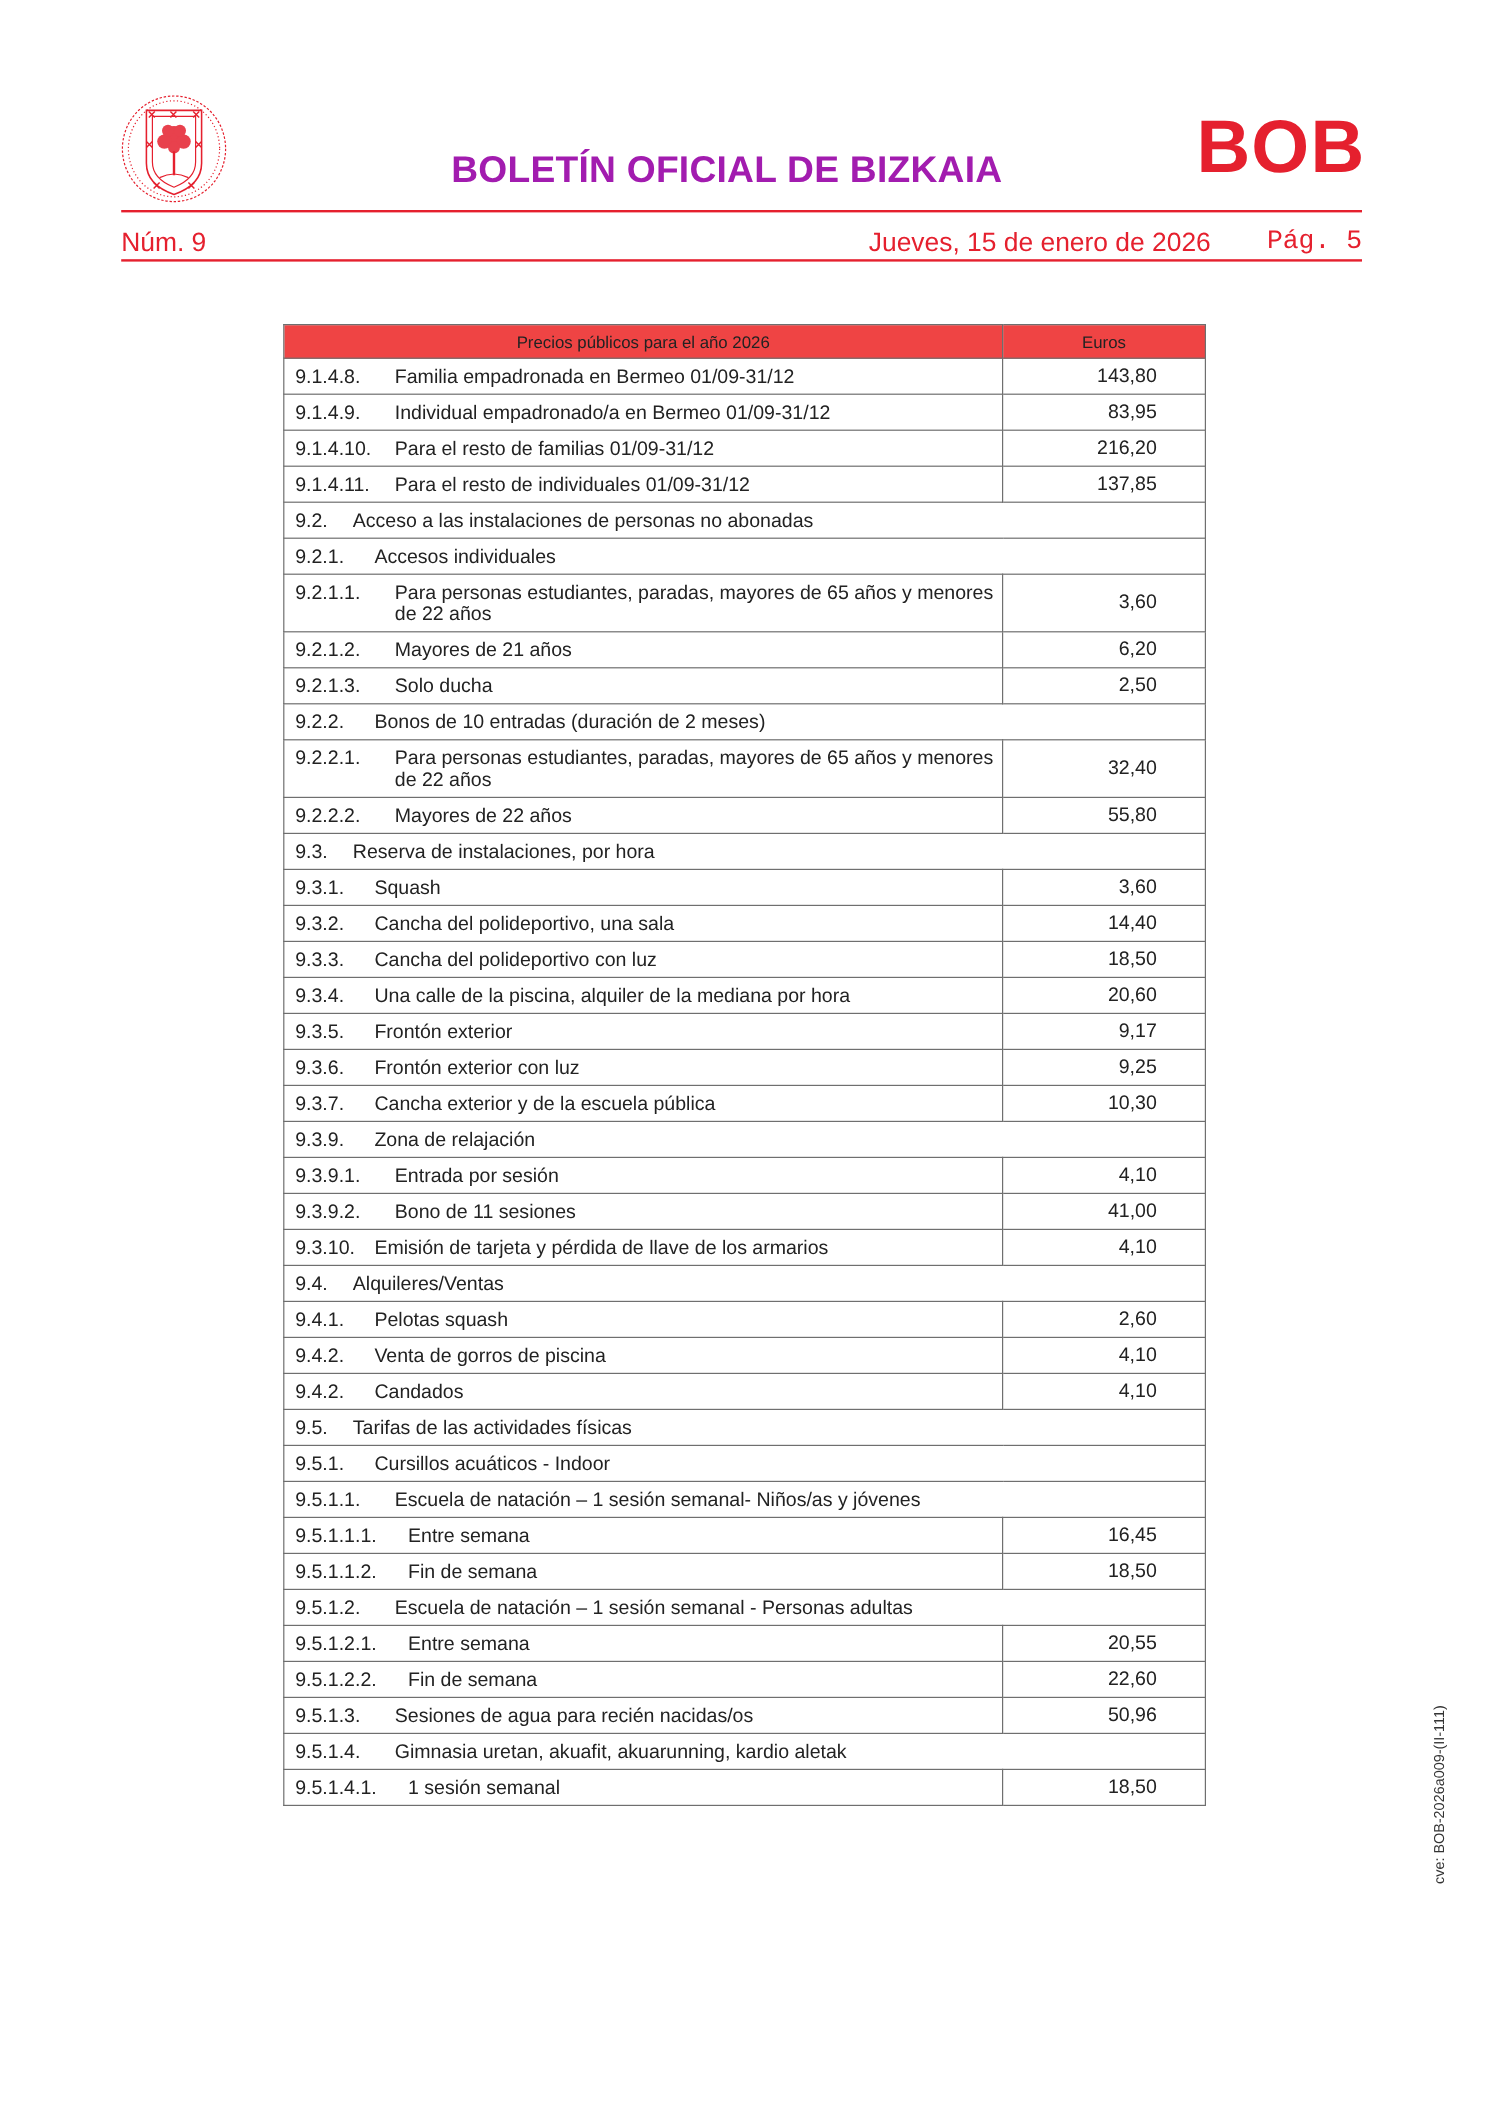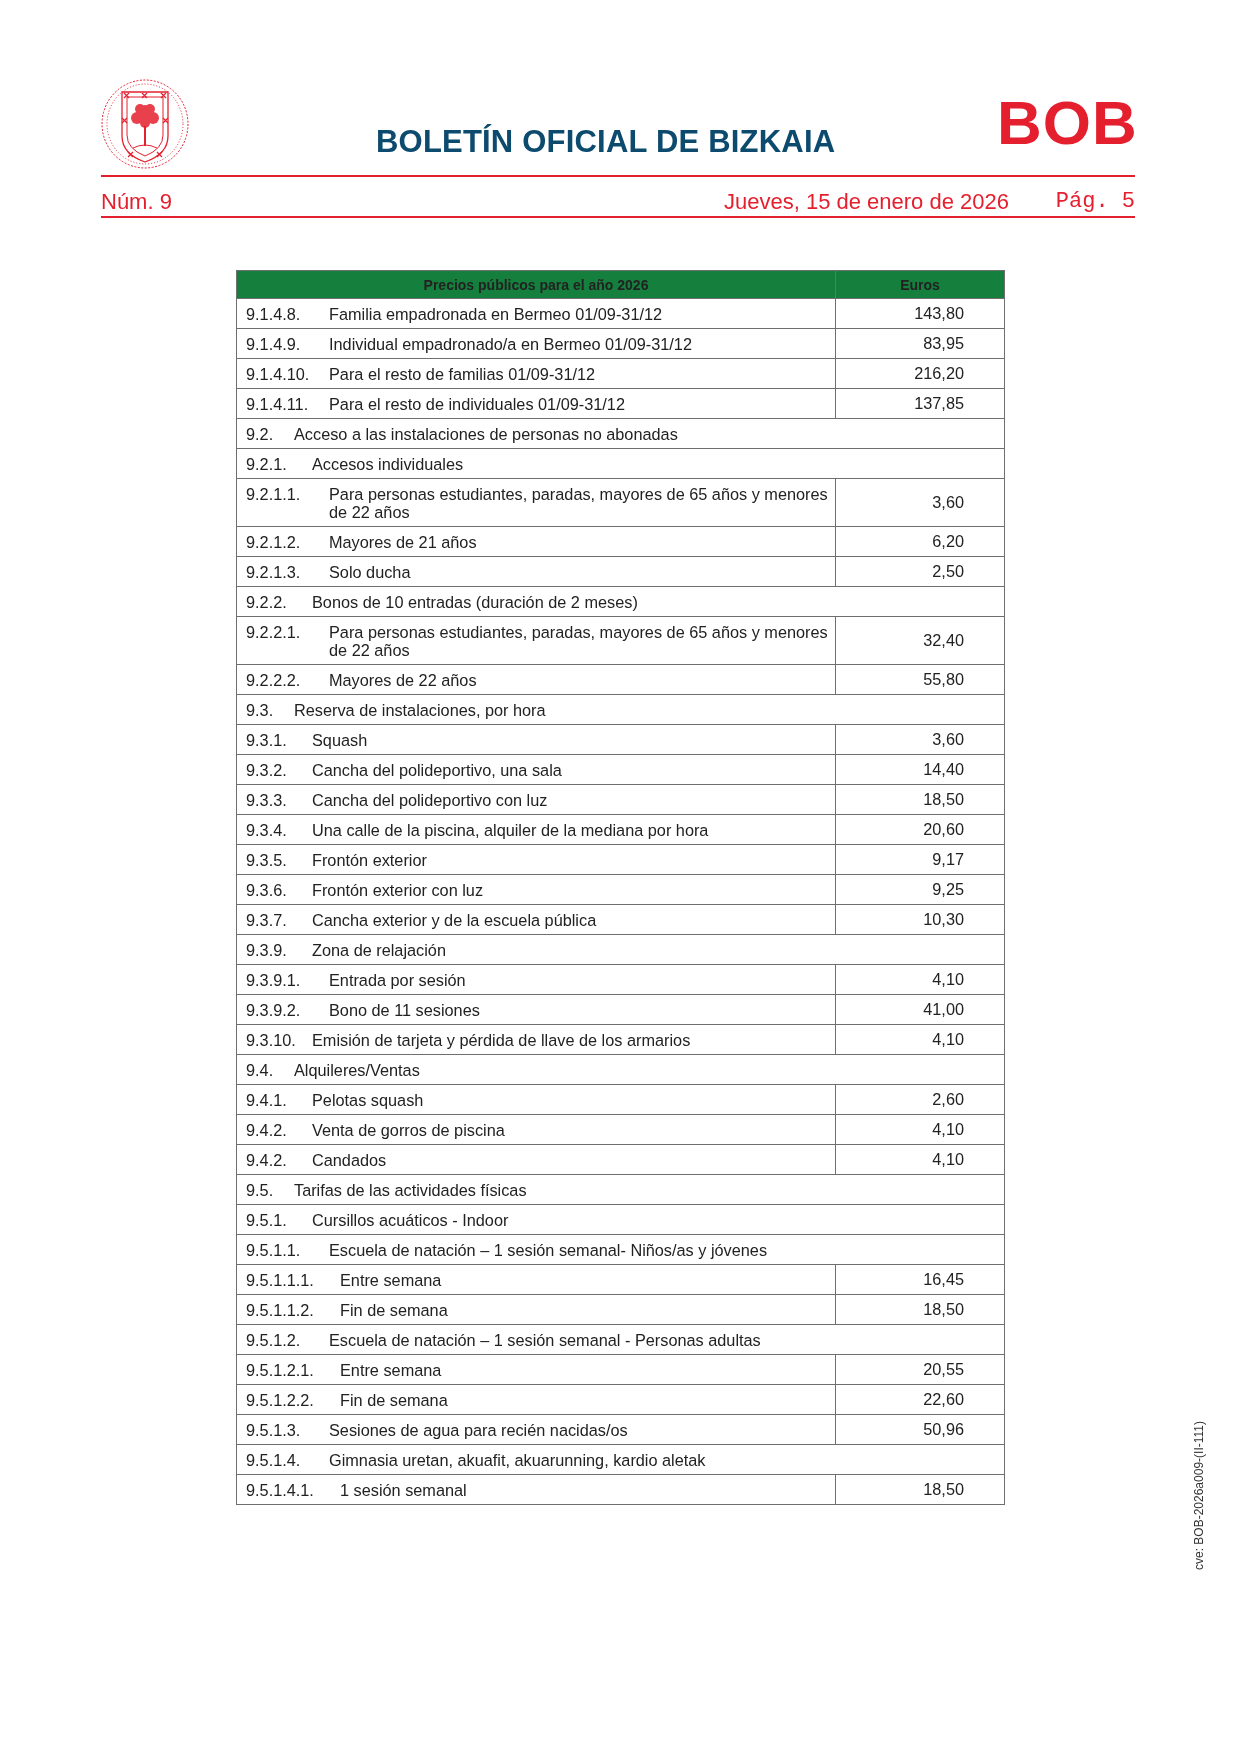--- a/index.html
+++ b/index.html
@@ -1,35 +1,35 @@
 <!DOCTYPE html>
 <html><head>
 <meta charset="utf-8">
 <style>
   html, body { margin:0; padding:0; background:#ffffff; }
   body { width:1241px; height:1754px; position:relative; overflow:hidden;
          font-family:"Liberation Sans", sans-serif; color:#222; }
   #crest { position:absolute; left:100px; top:78px; width:90px; height:92px; }
   #title { position:absolute; left:376px; top:124px; font-size:31px; font-weight:bold;
-           color:#0c4a6e; letter-spacing:0.2px; white-space:nowrap; }
+           color:#a21caf; letter-spacing:0.2px; white-space:nowrap; }
   #bob { position:absolute; left:997px; top:92px; font-size:62px; font-weight:bold;
          color:#e5202e; letter-spacing:1px; line-height:1; }
   .rule { position:absolute; left:101px; width:1034px; height:2px; background:#e5202e; }
   #rule1 { top:175px; }
   #rule2 { top:216px; }
   .meta { position:absolute; top:189px; font-size:22px; color:#e5202e; }
   #num { left:101px; }
   #date { left:0; width:1241px; text-align:center; left:0; }
   #date { left:0; }
   #pag { right:106px;font-family:Liberation Mono, monospace; }
 
   #table { position:absolute; left:236px; top:270px; width:769px;
            border-collapse:collapse; font-size:16.3px; color:#222; }
   #table td, #table th { border:1px solid #6f6f6f; padding:0; }
-  #table th { background:#15803d; font-weight:bold; font-size:14px; height:27px; }
+  #table th { background:#ef4444; font-weight:normal; font-size:14px; height:27px; }
   #table td { height:29px; }
   #table tr.two td { height:47px; }
   .c-label { padding-left:9px !important; line-height:18px; }
   .c-val { width:128px; text-align:right; padding-right:40px !important; }
   .lbl { display:flex; }
   .code { display:inline-block; flex:none; }
   .txt { display:inline-block; }
   .w1 { width:48px; }   
   .w2 { width:66px; }   
   .w3 { width:83px; }   

